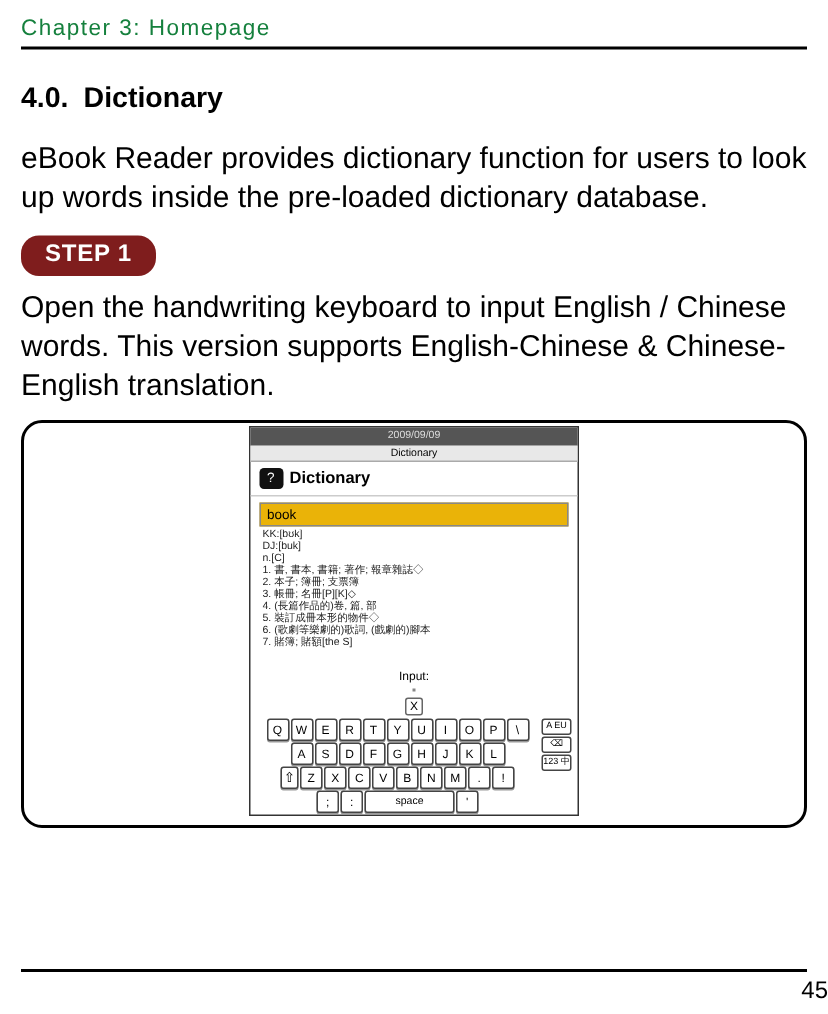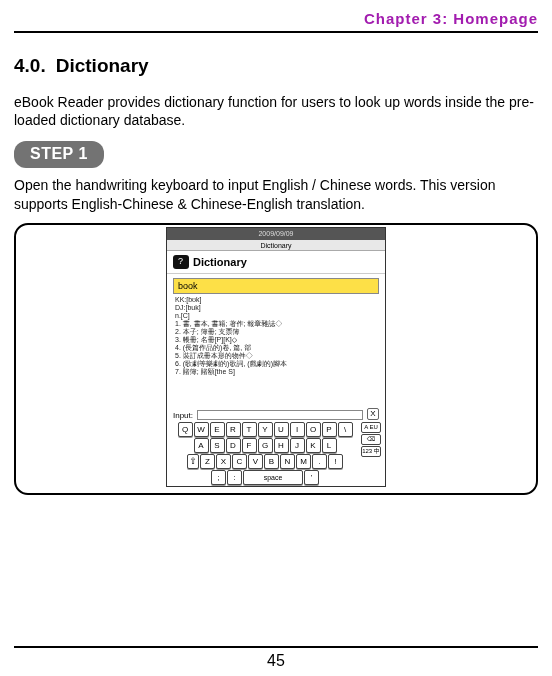--- a/index.html
+++ b/index.html
@@ -5,47 +5,46 @@
   * { box-sizing: border-box; margin: 0; padding: 0; }
   body {
     width: 552px;
     height: 676px;
     font-family: Verdana, Arial, sans-serif;
     background: #fff;
     position: relative;
     padding: 10px 14px 0 14px;
   }
   .header {
-    text-align: right;
-    color: #a21caf;
-    font-weight: bold;
+    color: #15803d;
+    font-weight: normal;
     font-size: 15px;
     letter-spacing: 1px;
     padding-bottom: 2px;
   }
   .rule {
     height: 2px;
     background: #000;
     margin-top: 2px;
     margin-bottom: 22px;
   }
   .section-title {
     font-size: 19px;
     font-weight: bold;
     margin-bottom: 16px;
   }
   .section-title .num { margin-right: 10px; }
   .body-text {
-    font-size: 14px;
+    font-size: 20px;
     line-height: 1.3;
     margin-bottom: 10px;
   }
   .step-pill {
     display: inline-block;
-    background: #737373;
+    background: #7f1d1d;
     color: #fff;
     font-weight: bold;
     font-size: 16px;
     padding: 4px 16px 5px 16px;
     border-radius: 12px;
     margin: 2px 0 8px 0;
     letter-spacing: 0.5px;
   }
   .figure {
     margin-top: 10px;
@@ -103,36 +102,37 @@
     color: #fff;
     font-size: 9px;
     left: 5px; top: 1px;
   }
   .brand-text { font-size: 11px; font-weight: bold; }
   .dev-wordbox {
     margin: 4px 6px 2px 6px;
     border: 1px solid #888;
     font-size: 9px;
     padding: 2px 4px;
-    background: #fde047;
+    background: #eab308;
   }
   .dev-defs {
     margin: 0 6px 2px 8px;
     font-size: 7px;
     line-height: 1.15;
     color: #222;
     flex: 1;
     overflow: hidden;
   }
   .dev-inputrow {
     display: flex;
-    align-items: flex-end;
+    align-items: center;
     padding: 0 6px;
     font-size: 8px;
     gap: 4px;
+    flex-direction: column;
   }
   .dev-inputfield {
     flex: 1;
     height: 10px;
     border: 1px solid #888;
     background: #fff;
   }
   .dev-x {
     width: 12px; height: 12px;
     border: 1px solid #666;
@@ -179,21 +179,21 @@
   }
   .kb-container { display: flex; align-items: flex-start; }
   .dev-eu {
     font-size: 8px;
     padding: 1px 6px 2px 6px;
   }
   .page-num {
     position: absolute;
     bottom: 6px;
     left: 0; right: 0;
-    text-align: center;
+    text-align: right;
     font-size: 16px;
   }
   .bottom-rule {
     position: absolute;
     bottom: 28px;
     left: 14px; right: 14px;
     height: 2px;
     background: #000;
   }
 </style>

